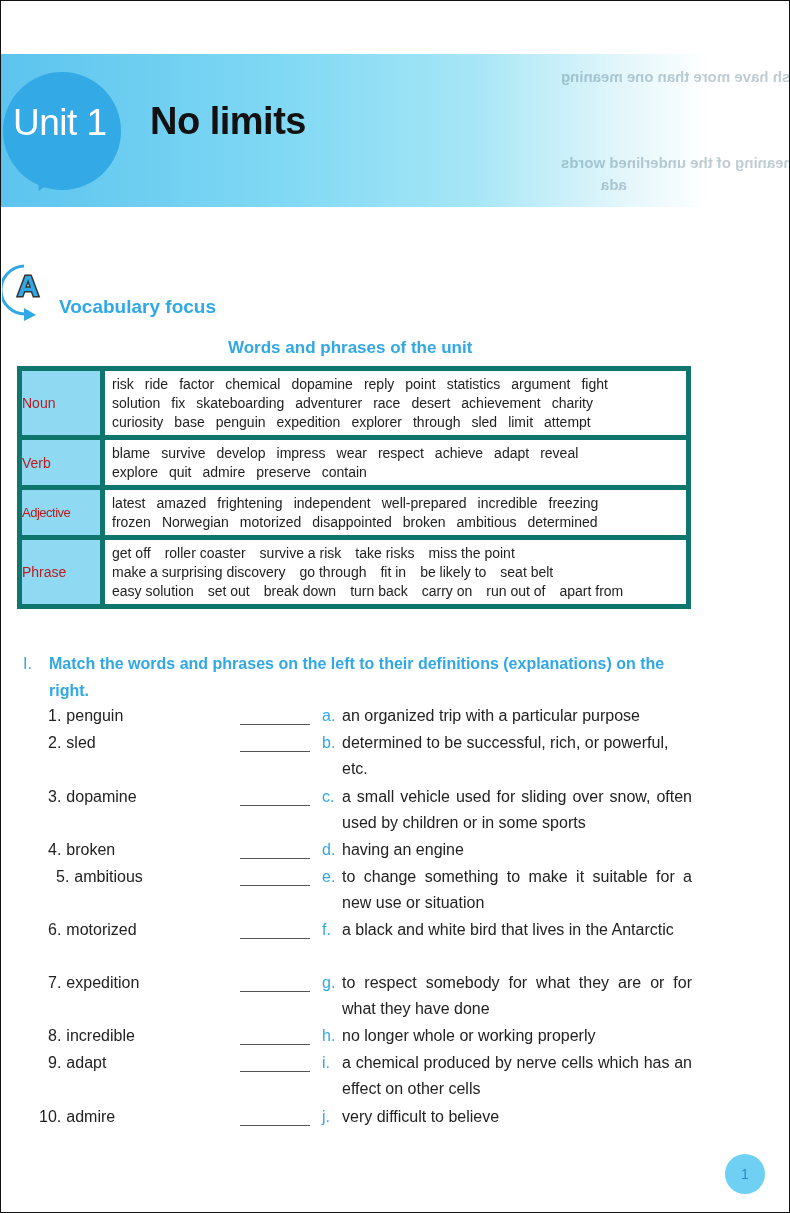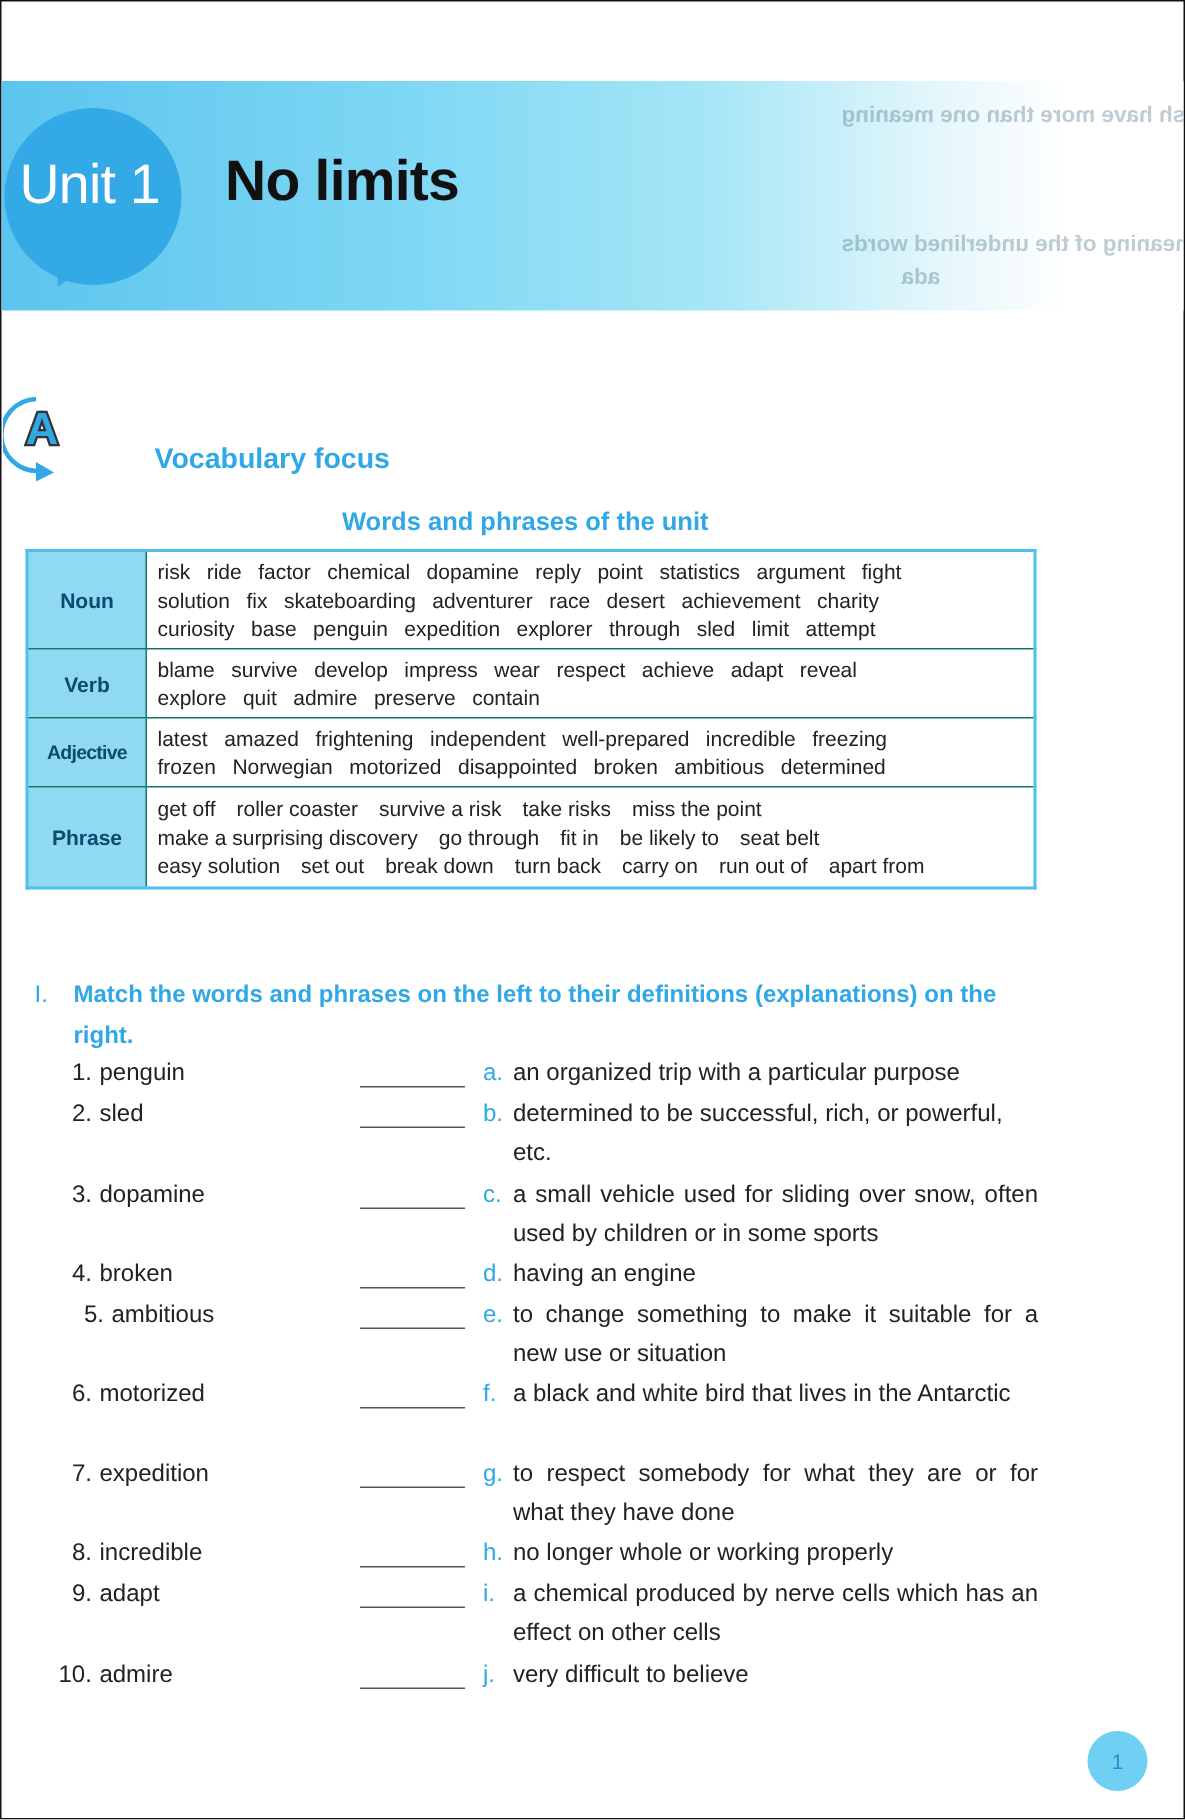--- a/index.html
+++ b/index.html
@@ -36,35 +36,35 @@
       position: absolute; left: 13px; top: 102px; font-size: 37px; color: #ffffff; font-weight: normal;
       letter-spacing: -0.5px;
     }
     .unit-title {
       position: absolute; left: 150px; top: 100px; font-size: 38px; font-weight: bold; color: #111;
       letter-spacing: -0.5px;
     }
     
     .sec-icon { position: absolute; left: 2px; top: 258px; width: 50px; height: 64px; }
     .sec-title {
-      position: absolute; left: 59px; top: 296px; font-size: 19px; font-weight: bold; color: #30a8e6; margin-left: 44px;
+      position: absolute; left: 59px; top: 296px; font-size: 19px; font-weight: bold; color: #30a8e6;
     }
     .table-title {
       position: absolute; left: 228px; top: 338px; font-size: 17px; font-weight: bold; color: #30a8e6;
     }
     
     .vocab-table {
       position: absolute; left: 17px; top: 366px; width: 674px;
       border-collapse: collapse; border: 2px solid #4fc0ec;
     }
     .vocab-table td {
-      border: 1px solid #0f766e; padding: 0; vertical-align: middle;
+      border: 5px solid #0f766e; padding: 0; vertical-align: middle;
     }
     .vocab-table td.pos {
-      width: 78px; background: #8fd9f3; text-align: center; font-weight: bold; font-size: 14px; color: #0c4a6e;
+      width: 78px; background: #8fd9f3; font-weight: normal; font-size: 14px; color: #b91c1c;
     }
     .vocab-table td.words {
       padding: 4px 6px 3px 7px; font-size: 14px; line-height: 19px; color: #222;
     }
     .vocab-table .w { display: inline-block; margin-right: 11px; white-space: nowrap; }
     .vocab-table .w:last-child { margin-right: 0; }
     
     .ex-heading {
       position: absolute; left: 23px; top: 650px; width: 680px; font-size: 16px; font-weight: bold;
       color: #30a8e6; line-height: 27px;

